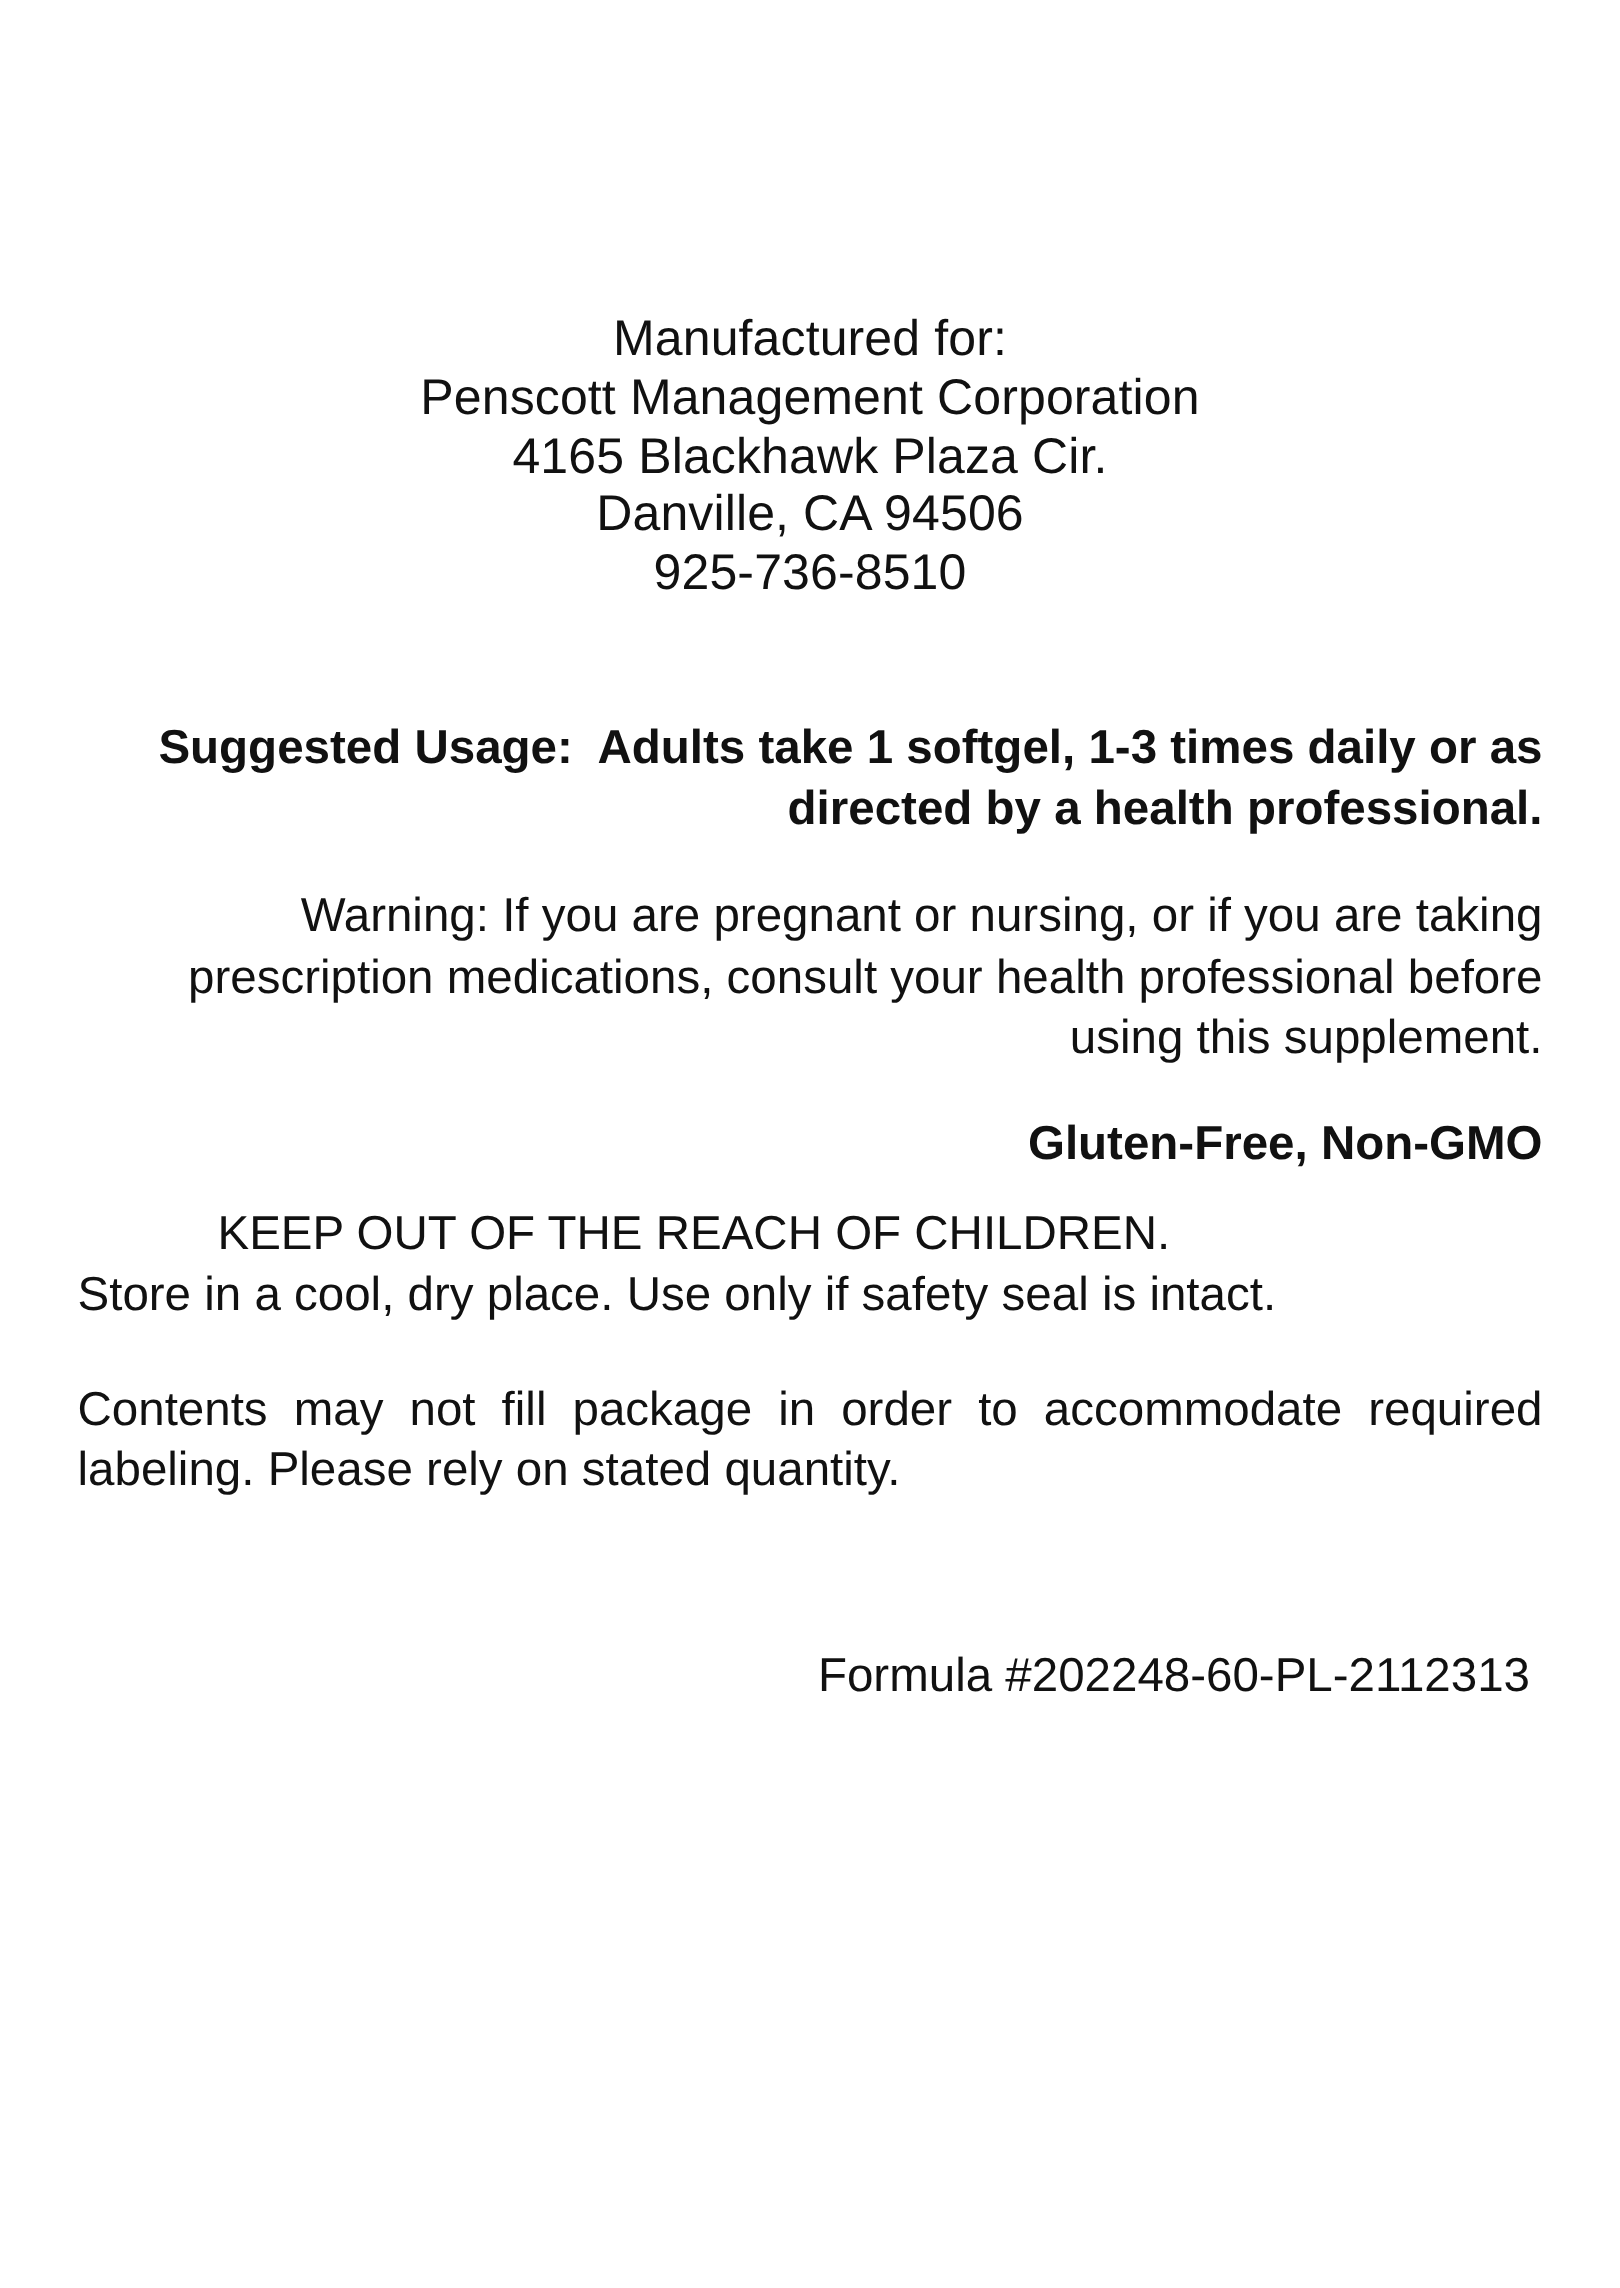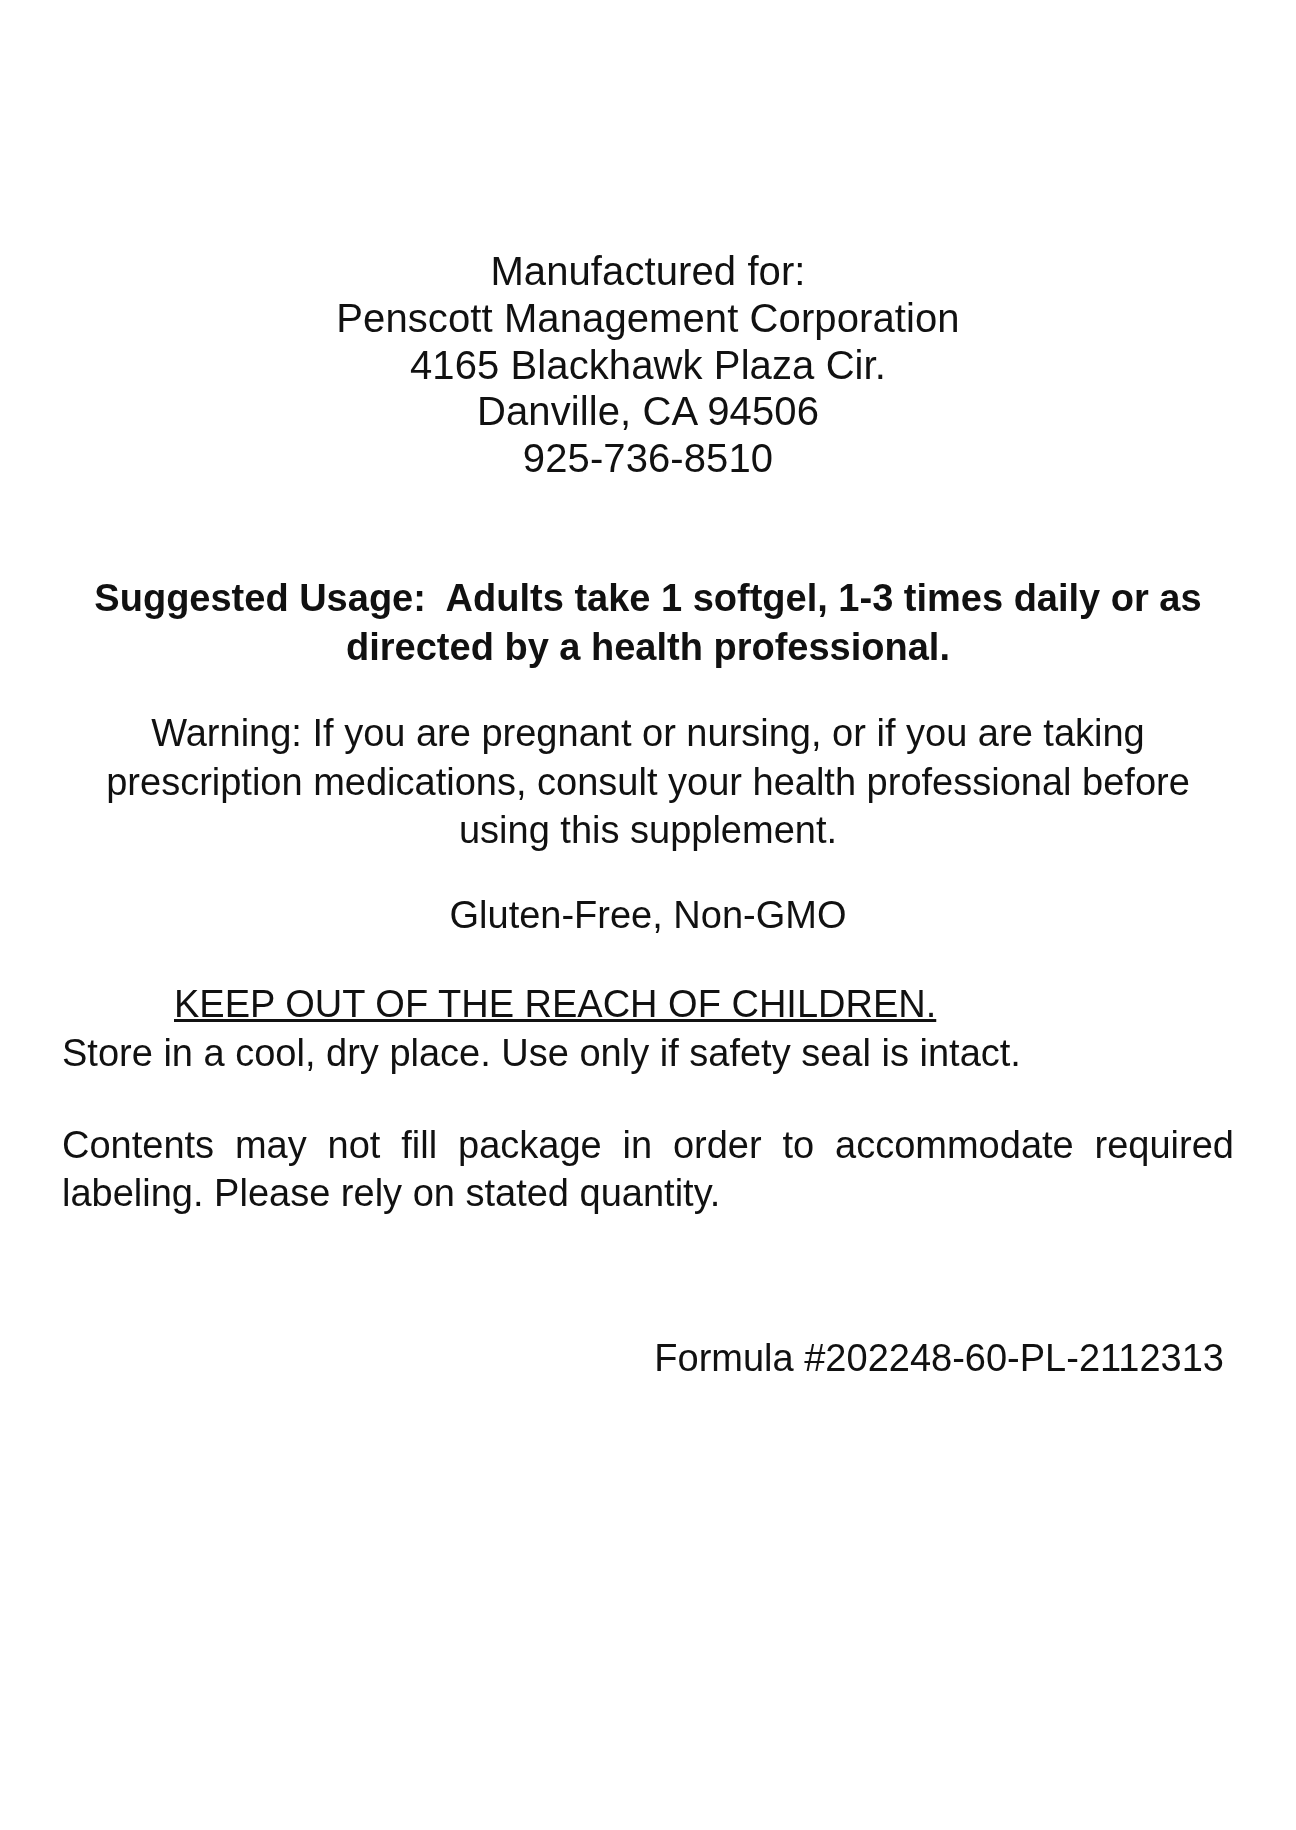--- a/index.html
+++ b/index.html
@@ -38,49 +38,48 @@
 
   
   .body-block {
     margin-top: 92px;
   }
   .para {
     font-size: 38px;
     line-height: 1.28;
     font-weight: 400;
     margin: 0 0 38px 0;
-    text-align: center;
+    text-align: right;
   }
   .para.bold {
     font-weight: bold;
   }
   .para .lead {
     font-weight: normal;
   }
   .para.tight {
     margin-bottom: 36px;
   }
   .para.gluten {
-    font-weight: normal;
-    margin-bottom: 40px;
+    font-weight: bold;
+    margin-bottom: 23px;
   }
   .para.justify {
     text-align: justify;
     text-align-last: left;
   }
 
   .keep-out {
     margin: 0;
     font-size: 38px;
     line-height: 1.30;
   }
   .keep-out .indent-line {
     display: block;
     text-indent: 112px;
-    text-decoration: underline;
   }
   .keep-out .store-line {
     display: block;
   }
 
   .contents {
     margin-top: 42px;
     margin-bottom: 12px;
   }
 

